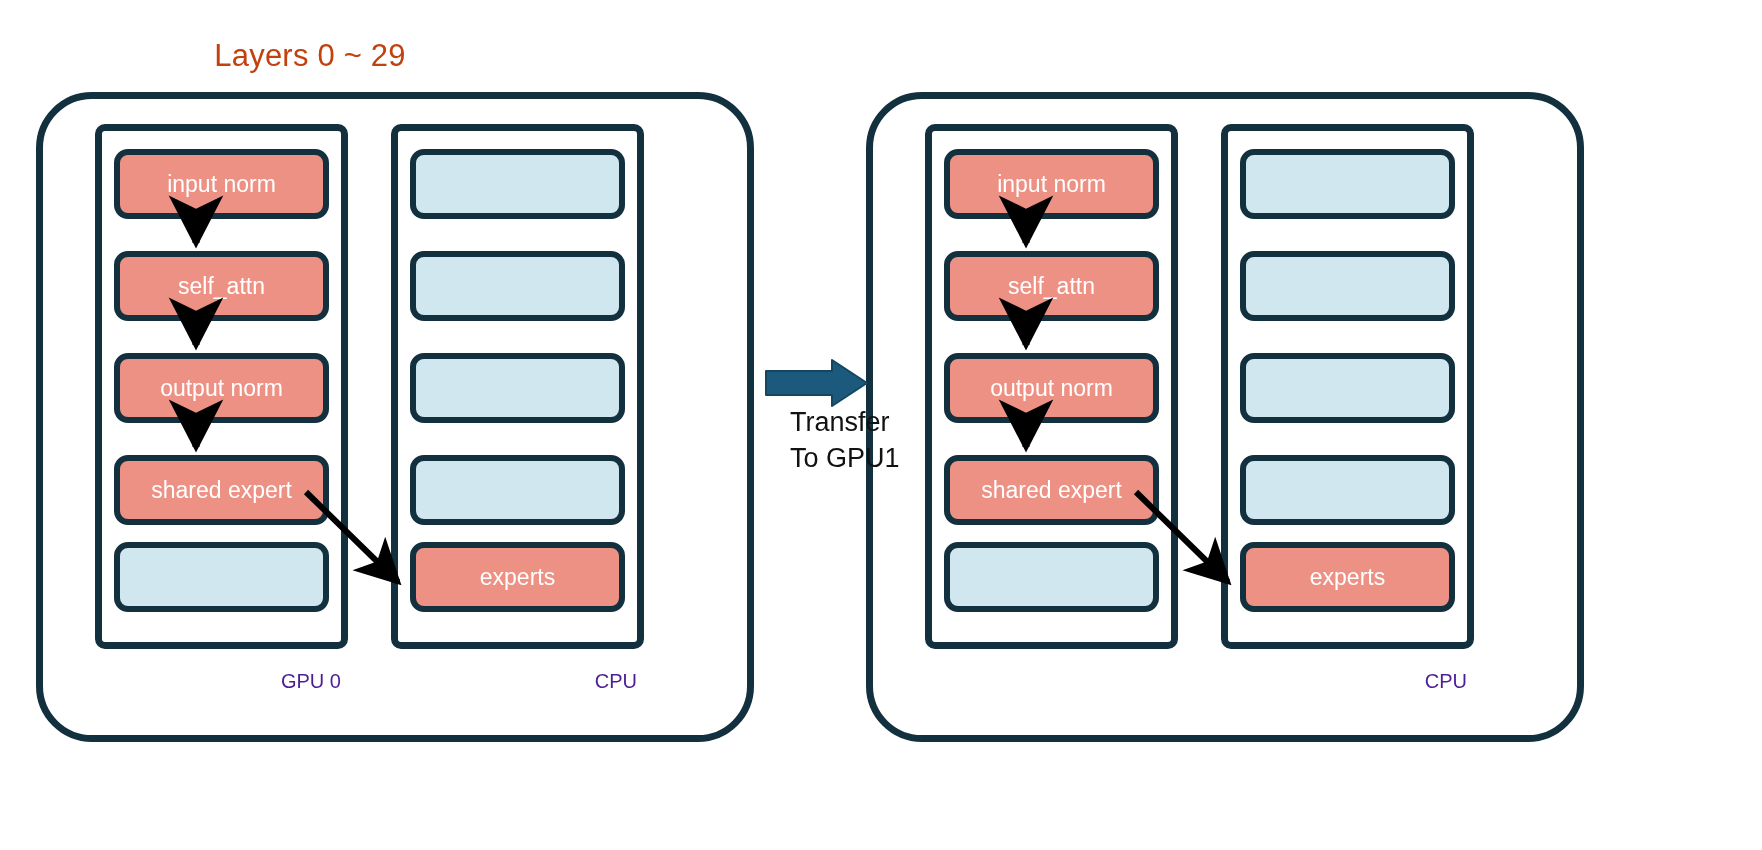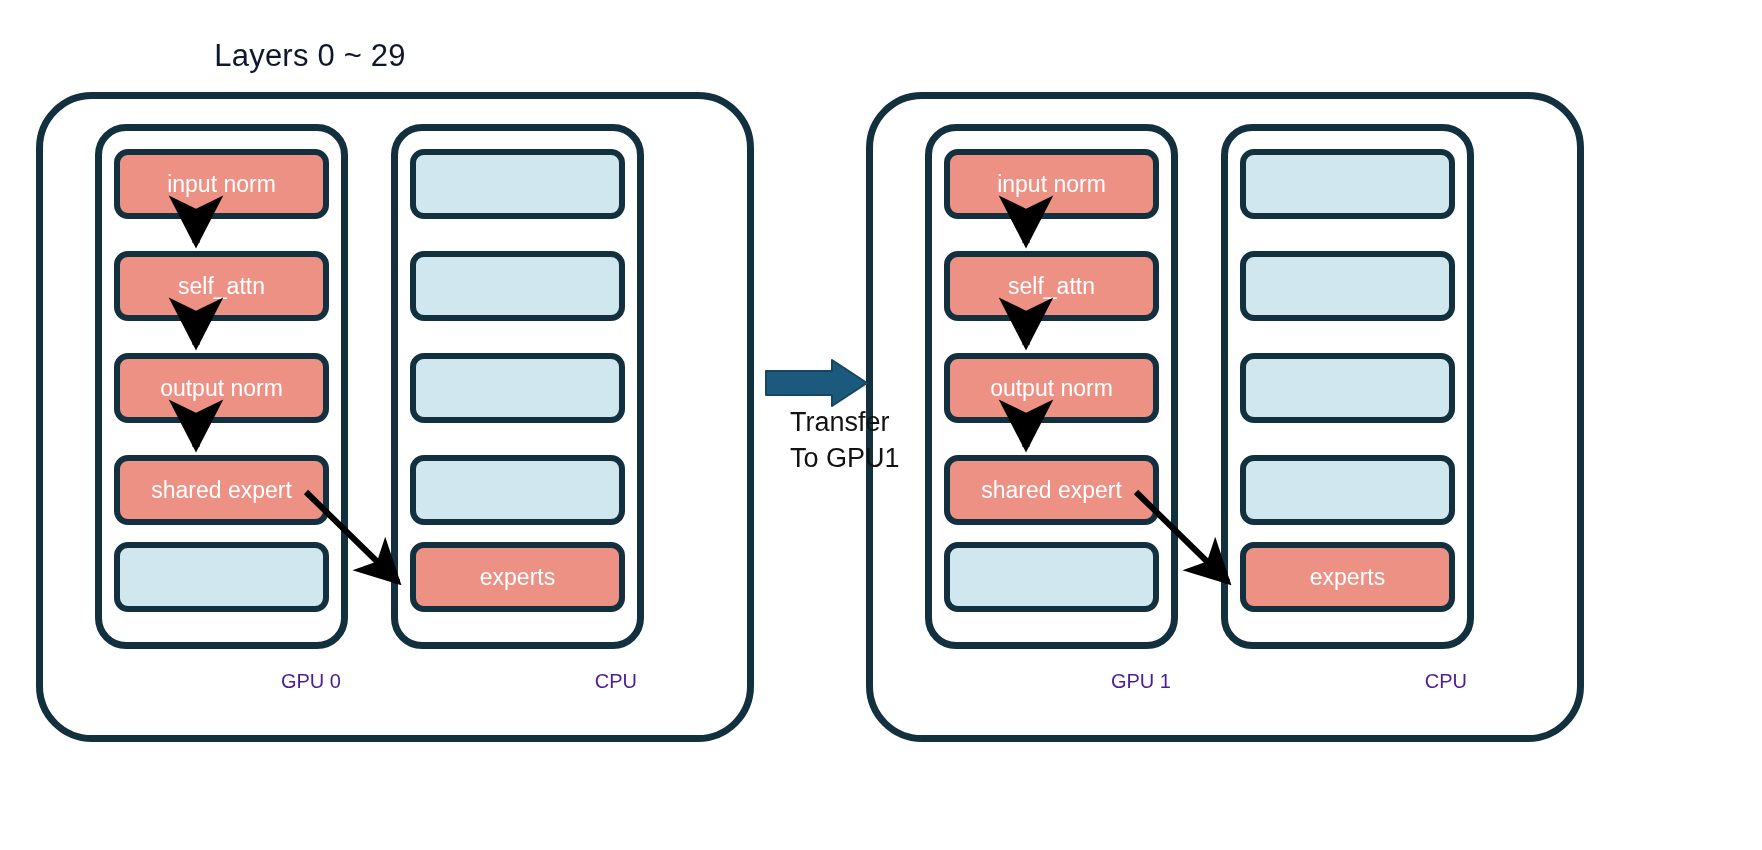--- a/index.html
+++ b/index.html
@@ -13,41 +13,41 @@
     height: 850px;
     background: #ffffff;
     overflow: hidden;
     font-family: "Liberation Sans", sans-serif;
   }
 
   
   .panel-title {
     position: absolute;
     font-size: 31px;
-    color: #0f172a;
+    color: #c2410c;
     letter-spacing: 0.2px;
     white-space: nowrap;
     text-align: center;
   }
 
   
   .device {
     position: absolute;
     box-sizing: border-box;
     border: 7px solid #12303E;
     border-radius: 56px;
     background: #ffffff;
   }
 
   
   .column {
     position: absolute;
     box-sizing: border-box;
     border: 7px solid #12303E;
-    border-radius: 31px;
+    border-radius: 10px;
     background: #ffffff;
     display: flex;
     flex-direction: column;
     align-items: center;
     padding: 18px 0 18px 0;
   }
 
   
   .slot {
     position: relative;
@@ -137,21 +137,20 @@
 
     <div class="column" style="left:348px; top:25px; width:253px; height:525px;">
       <div class="slot blue gap-s"></div>
       <div class="slot blue gap-s"></div>
       <div class="slot blue gap-s"></div>
       <div class="slot blue gap-l"></div>
       <div class="slot red">experts</div>
     </div>
   </div>
 
-  <div class="device-label" style="left:918px; top:670px; width:253px;">GPU 1</div>
   <div class="device-label" style="left:1214px; top:670px; width:253px;">CPU</div>
 
   <div class="transfer-label" style="left:790px; top:404px;">
     <div>Transfer</div>
     <div>To GPU1</div>
   </div>
 
   <svg id="arrows" viewBox="0 0 1762 850">
     <defs>
       <marker id="blkArrow" markerWidth="9" markerHeight="9" refX="7.2" refY="4.5" orient="auto" markerUnits="strokeWidth">

